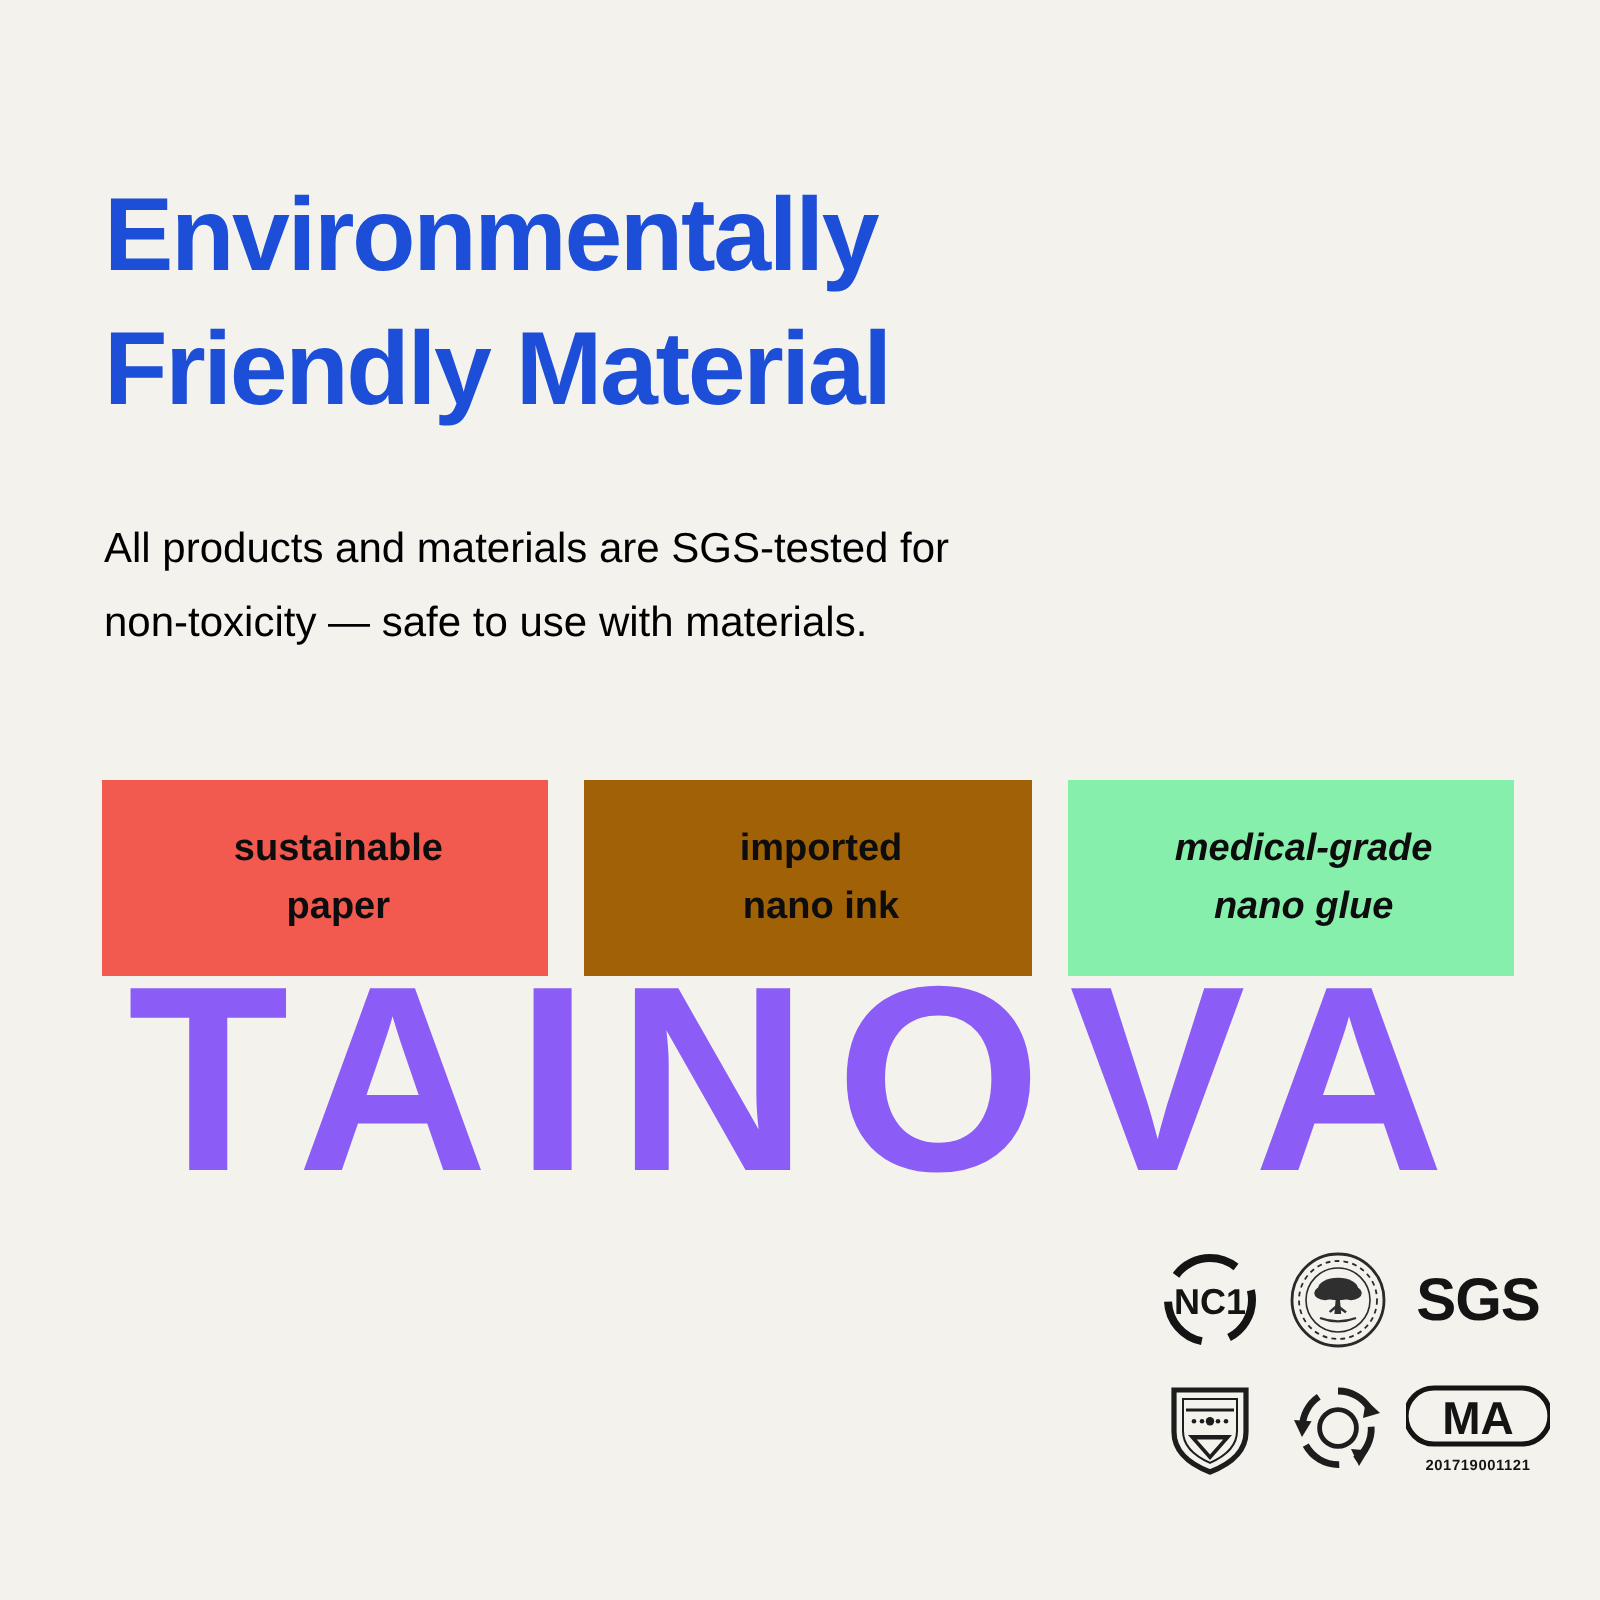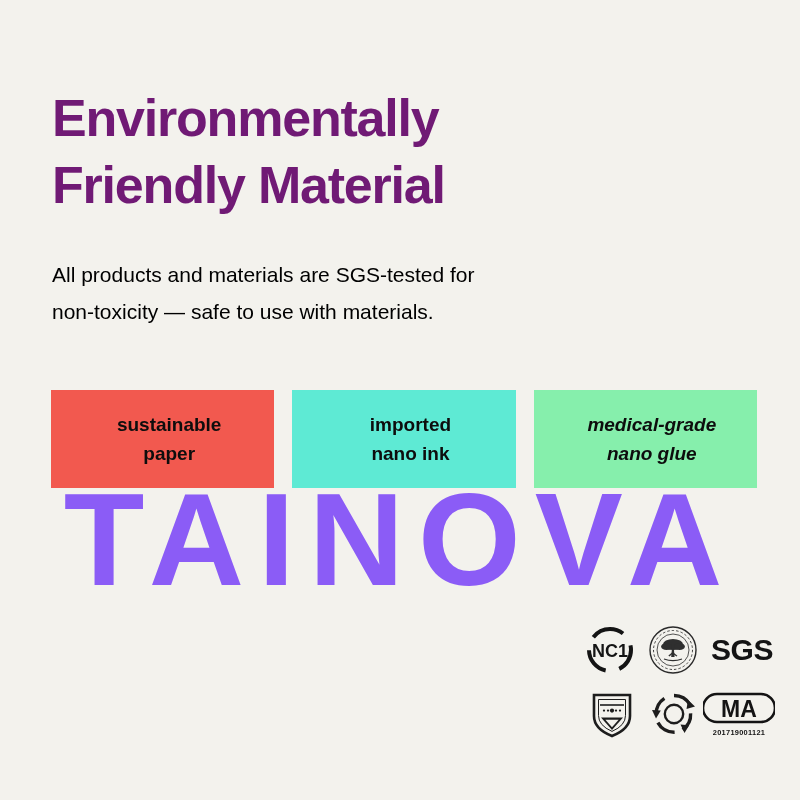--- a/index.html
+++ b/index.html
@@ -43,21 +43,21 @@
   .headline {
     position: absolute;
     left: 52px;
     top: 50px;
     width: 700px;
     font-family: "Liberation Sans", sans-serif;
     font-weight: 700;
     font-size: 52px;
     line-height: 1.3;
     letter-spacing: -1.2px;
-    color: #701a75;
+    color: #1d4ed8;
     z-index: 2;
   }
   .headline .ln {
     display: block;
   }
 
   
   .subtitle {
     position: absolute;
     left: 52px;
@@ -111,21 +111,21 @@
     display: grid;
     grid-template-columns: repeat(3, 1fr);
     grid-template-rows: repeat(2, 60px);
     column-gap: 4px;
     row-gap: 4px;
     z-index: 2;
   }
   .cert {
     display: flex;
     align-items: center;
-    justify-content: flex-end;
+    justify-content: center;
   }
   .cert svg { display: block; }
 </style>
 </head>
 <body style="background: rgb(243, 242, 237);">
 
 <div class="page">
 
   <div class="watermark" style="color: #8b5cf6;">TAINOVA</div>
 
@@ -137,21 +137,21 @@
   <p class="subtitle">
     <span class="ln">All products and materials are SGS-tested for</span>
     <span class="ln">non-toxicity — safe to use with materials.</span>
   </p>
 
   <div class="tag-row">
     <div class="tag" id="tag-0" style="background: rgb(242, 89, 79);">
       <span class="tline">sustainable</span>
       <span class="tline">paper</span>
     </div>
-    <div class="tag" id="tag-1" style="background: #5eead4;">
+    <div class="tag" id="tag-1" style="background: #a16207;">
       <span class="tline">imported</span>
       <span class="tline">nano ink</span>
     </div>
     <div class="tag" id="tag-2" style="background: #86efac; font-style: italic;">
       <span class="tline">medical-grade</span>
       <span class="tline">nano glue</span>
     </div>
   </div>
 
   <div class="cert-grid">

